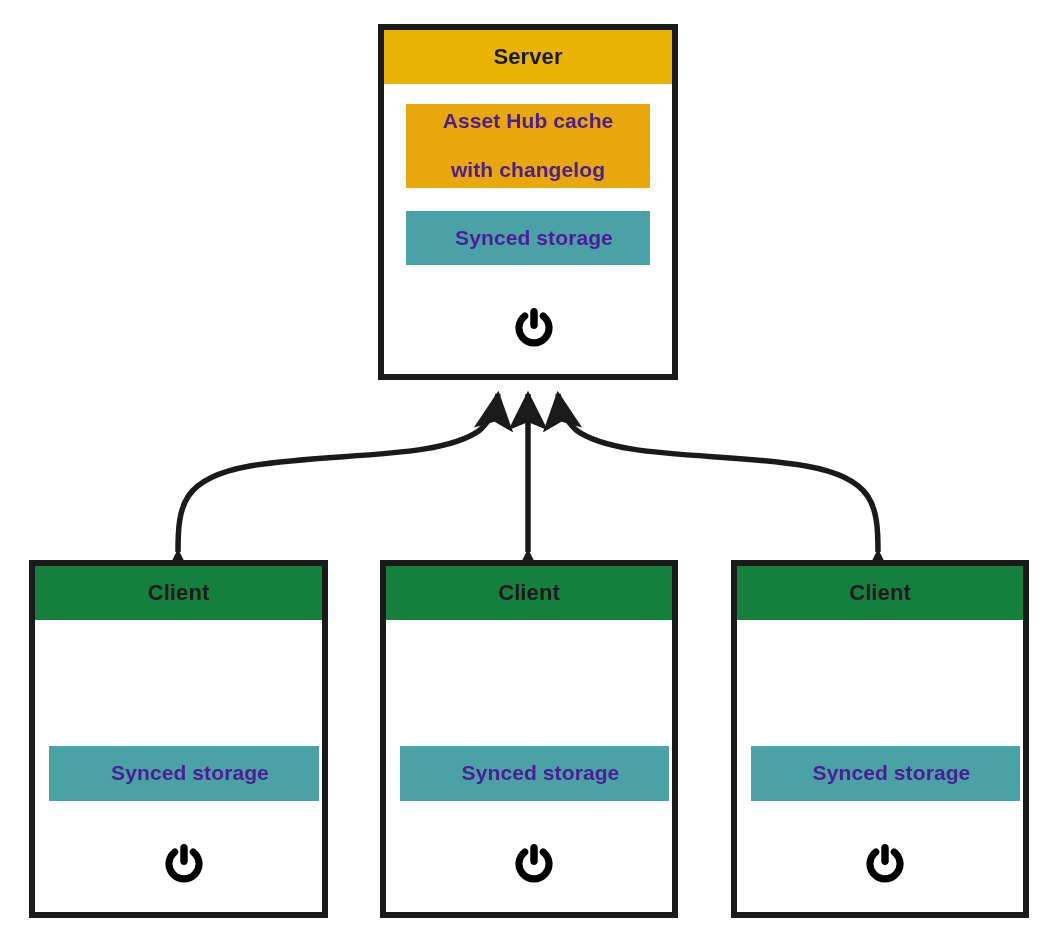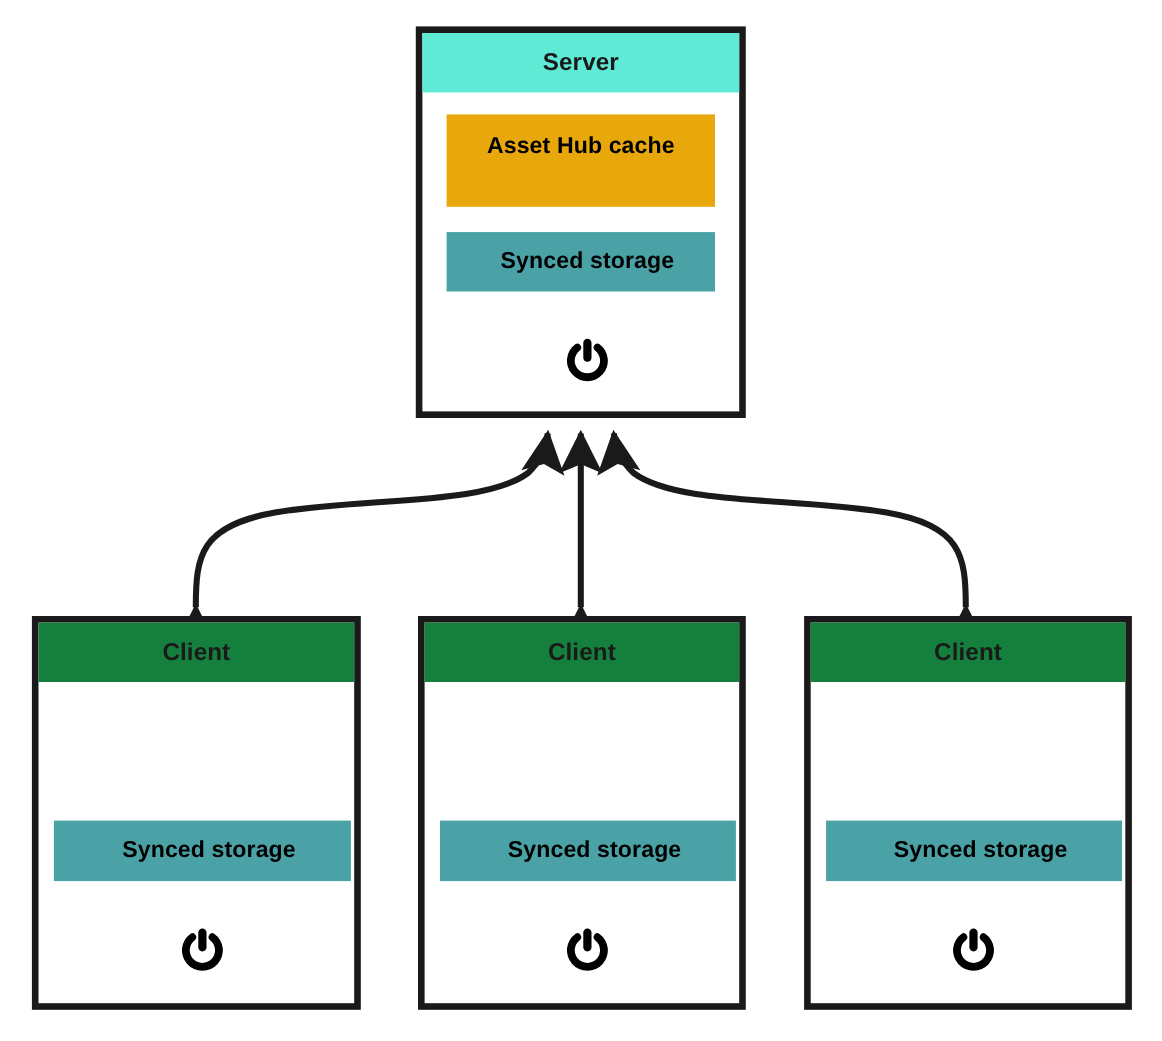--- a/index.html
+++ b/index.html
@@ -39,36 +39,36 @@
     box-sizing: border-box;
   }
   .node-header span {
     font-size: 22px;
     font-weight: bold;
     color: #1a1a1a;
     letter-spacing: 0.1px;
     line-height: 1;
   }
 
-  .header-server { background: #5eead4; }
+  .header-server { background: #eab308; }
   .header-client { background: #15803d; }
 
   
   .block {
     position: absolute;
     box-sizing: border-box;
     display: flex;
     align-items: center;
     justify-content: center;
     text-align: center;
   }
   .block span {
     font-size: 21px;
     font-weight: bold;
-    color: #000000;
+    color: #4c1d95;
     line-height: 1.18;
     letter-spacing: 0.1px;
     display: block;
   }
   .block-cache   { background: #E8A70A; }
   .block-storage { background: #4AA2A6; padding-left: 12px; }
 
   
   .power-icon {
     position: absolute;
@@ -112,21 +112,21 @@
              C 562,417 559,402 558,394" fill="none" stroke="#1a1a1a" stroke-width="5.5" stroke-linecap="butt" marker-start="url(#ah)" marker-end="url(#ah)"></path>
   </svg>
 
   <div class="node" style="left:378px; top:24px; width:300px; height:356px;">
 
     <div class="node-header header-server">
       <span>Server</span>
     </div>
 
     <div class="block block-cache" style="left:22px; top:74px; width:244px; height:84px;">
-      <span><span>Asset Hub cache</span><br></span>
+      <span><span>Asset Hub cache</span><br><span>with changelog</span></span>
     </div>
 
     <div class="block block-storage" style="left:22px; top:181px; width:244px; height:54px;">
       <span>Synced storage</span>
     </div>
 
     <div class="power-icon" style="left:127px; top:275px;">
       <svg viewBox="0 0 24 24" xmlns="http://www.w3.org/2000/svg">
         <path fill="#000000" d="M12 1.6c-1.08 0-1.95.87-1.95 1.95v7.0c0 1.08.87 1.95 1.95 1.95s1.95-.87 1.95-1.95v-7.0C13.95 2.47 13.08 1.6 12 1.6z"></path>
         <path fill="#000000" d="M17.6 4.05a1.85 1.85 0 0 0-2.0 3.08A6.0 6.0 0 1 1 8.4 7.13a1.85 1.85 0 0 0-2.0-3.08 9.7 9.7 0 1 0 11.2 0z"></path>

